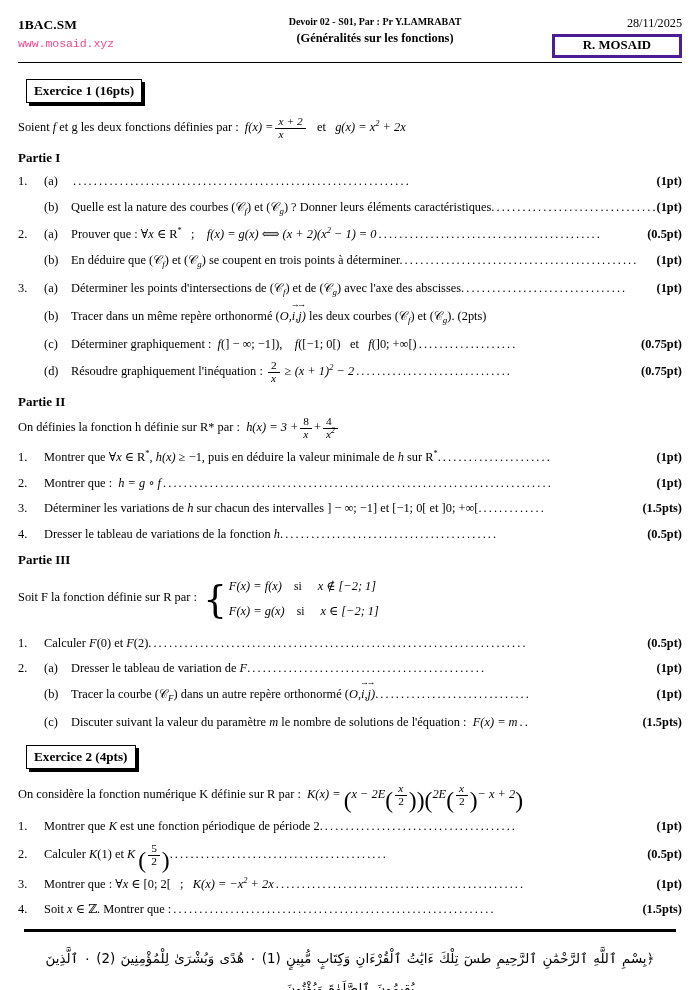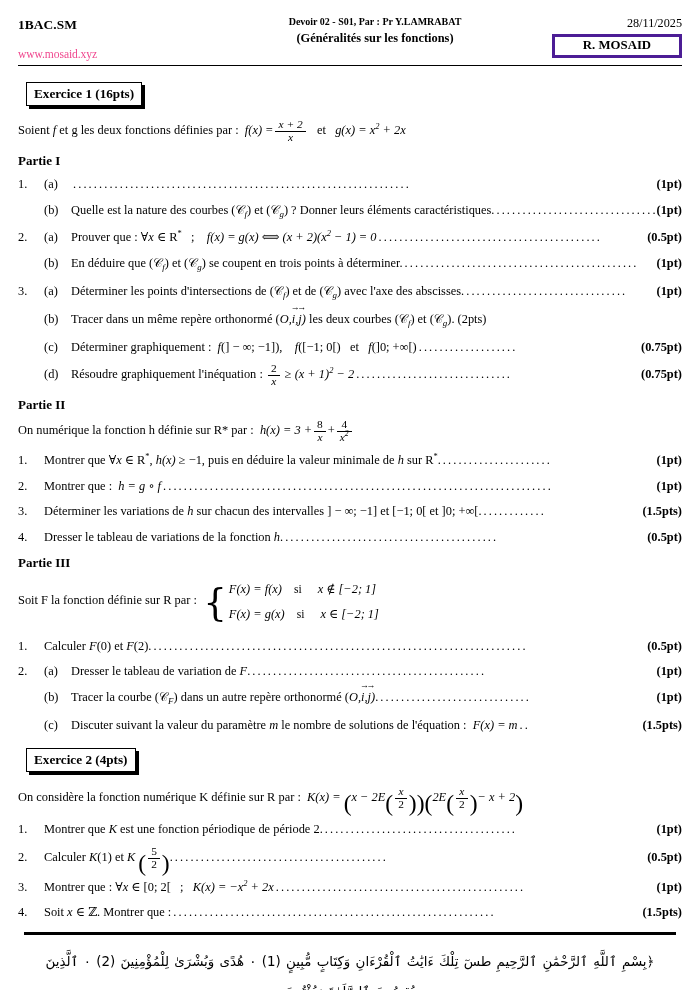--- a/index.html
+++ b/index.html
@@ -16,22 +16,22 @@
   }
   .page { padding: 16px 18px 11px 18px; position: relative; height: 784px; }
 
   
   .hdr { display: flex; align-items: flex-start; }
   .hdr-left { width: 180px; flex: none; padding-top: 1px; }
   .hdr-mid { flex: 1; text-align: center; }
   .hdr-right { width: 130px; flex: none; text-align: right; }
   .cls { font-weight: bold; font-size: 13.4px; letter-spacing: .1px; }
   .url {
-    font-family: Liberation Serif, serif;
-    color: #f0488f; font-size: 11.6px; margin-top: 15px; letter-spacing: -.1px;
+    font-family: Liberation Mono, monospace;
+    color: #f0488f; font-size: 11.6px; margin-top: 4px; letter-spacing: -.1px;
   }
   .dev-title { font-weight: bold; font-size: 10px; }
   .dev-sub { font-weight: bold; font-size: 12.4px; margin-top: 4px; }
   .date { font-size: 12.2px; }
   .author-box {
     border: 3px solid #4c1d95; font-weight: bold; font-size: 12.8px;
     text-align: center; padding: 1px 6px 2px 6px; margin-top: 3px;
     display: block;
   }
   .hdr-rule { border-top: 1.6px solid #000; margin-top: 4px; }
@@ -56,21 +56,21 @@
   .dots {
     flex: 1; min-width: 8px; overflow: hidden; white-space: nowrap;
     margin: 0 2px; letter-spacing: 2.1px; color: #000; font-size: 12.4px;
   }
   .pts { font-weight: bold; white-space: nowrap; flex: none; }
   .indent1 { margin-left: 26px; }
 
   
   .m { font-style: italic; }
   .frac {
-    display: inline-block; vertical-align: -0.55em; text-align: center;
+    display: inline-block; vertical-align: -0.55em; 
     margin: 0 2px; line-height: 1.05;
   }
   .frac .num { display: block; padding: 0 3px 0px 3px; font-size: 11.4px; }
   .frac .den { display: block; border-top: 1px solid #000; padding: 0px 3px 0 3px; font-size: 11.4px; }
   sup { font-size: .68em; vertical-align: super; line-height: 0; }
   .vec { position: relative; display: inline-block; }
   .vec::after {
     content: "\2192"; position: absolute; left: -1px; top: -9px;
     font-size: 9px; font-style: normal; width: 100%; text-align: center;
   }
@@ -199,21 +199,21 @@
     <span class="qbody">
       <span class="qtext">Résoudre graphiquement l'inéquation : <span class="frac"><span class="num">2</span><span class="den m">x</span></span> ≥ <span class="m">(x + 1)<sup>2</sup> − 2</span></span>
       <span class="dots">..............................</span>
       <span class="pts">(0.75pt)</span>
     </span>
   </div>
 
   <div class="partie">Partie II</div>
 
   <div class="para">
-    <span>On numérique la fonction h définie sur R* par :</span>&nbsp;
+    <span>On définies la fonction h définie sur R* par :</span>&nbsp;
     <span class="m">h(x) = 3 +</span><span class="frac"><span class="num">8</span><span class="den m">x</span></span><span>+</span><span class="frac"><span class="num">4</span><span class="den m">x<sup>2</sup></span></span>
   </div>
 
   <div class="qrow">
     <span class="qnum">1.</span>
     <span class="qbody">
       <span class="qtext">Montrer que ∀<span class="m">x</span> ∈ R<sup>*</sup>, <span class="m">h(x)</span> ≥ −1, puis en déduire la valeur minimale de <span class="m">h</span> sur R<sup>*</sup>.</span>
       <span class="dots">.....................</span>
       <span class="pts">(1pt)</span>
     </span>

